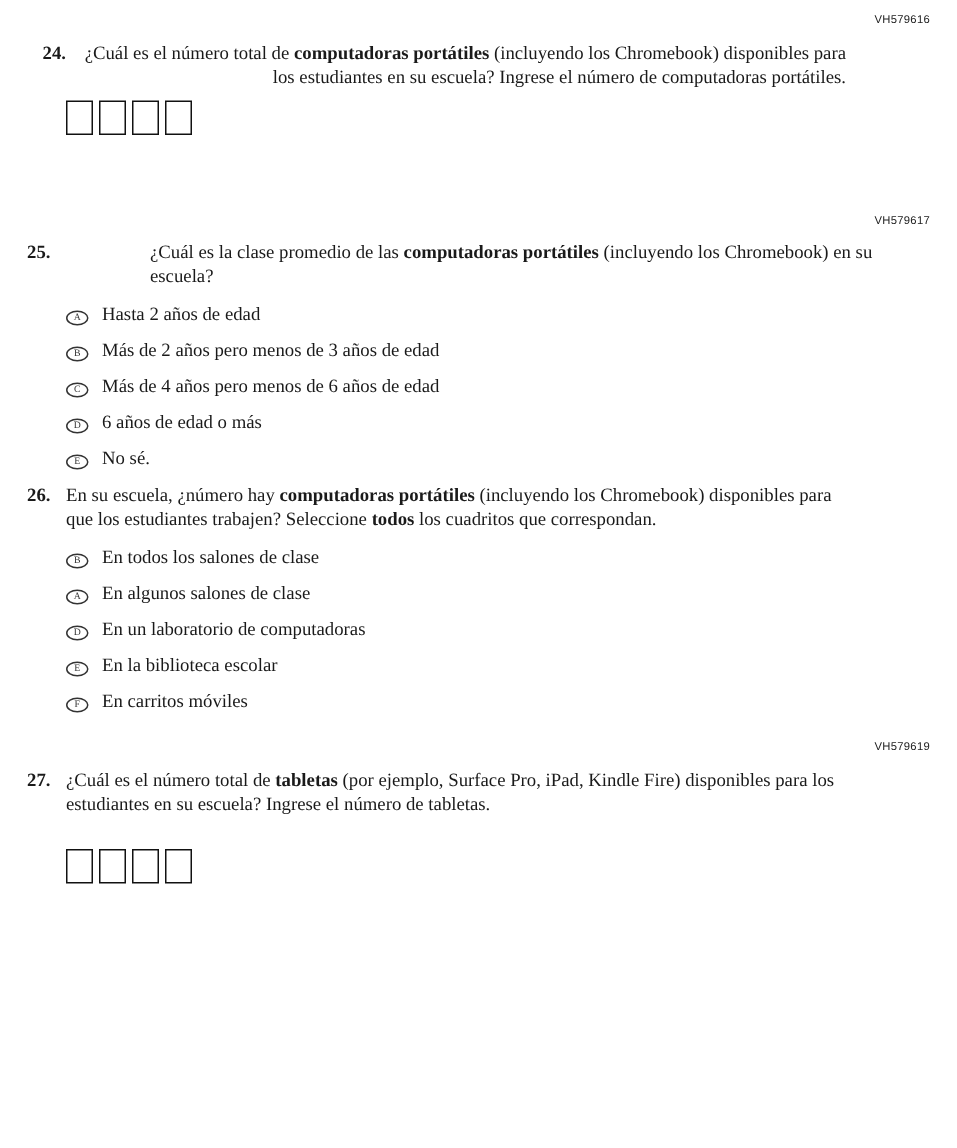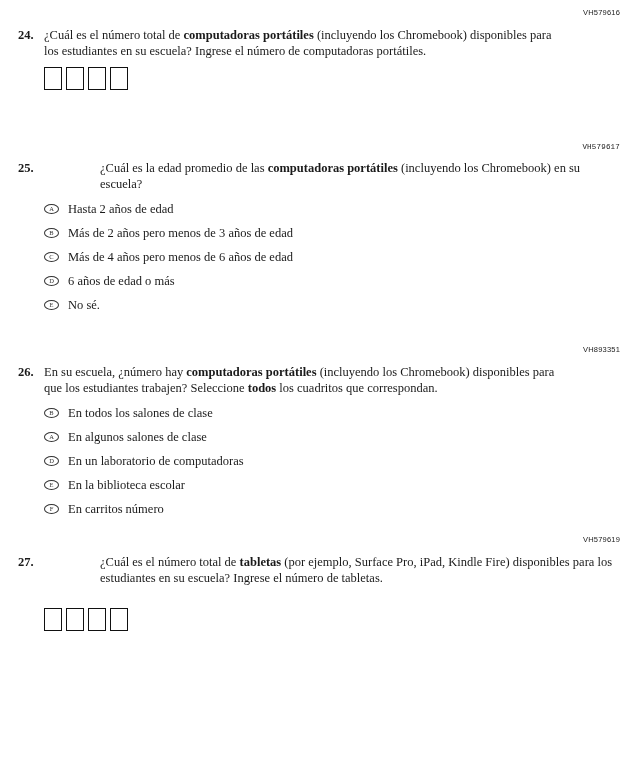--- a/index.html
+++ b/index.html
@@ -57,21 +57,21 @@
     margin-right: 4px;
     background: #fff;
   }
   .options {
     margin: 9px 0 0 26px;
     padding: 0;
     list-style: none;
   }
   .options li {
     display: flex;
-    align-items: center;
+    align-items: flex-end;
     margin-bottom: 8px;
     height: 16px;
   }
   .bubble {
     display: inline-flex;
     align-items: center;
     justify-content: center;
     width: 15px;
     height: 10px;
     border: 1px solid #333;
@@ -82,27 +82,27 @@
     margin-right: 9px;
     flex-shrink: 0;
     background: #fff;
     box-sizing: border-box;
   }
   .opt-label {
     font-size: 12.5px;
     line-height: 16px;
   }
   
-  .q24-block { margin-top: 9px; }
-  .code-25   { margin-top: 52px; font-family: Liberation Mono, monospace; }
+  .q24-block { margin-top: 9px; text-align: right; }
+  .code-25   { margin-top: 52px; }
   .q25-block { margin-top: 8px; justify-content: space-between; }
   .code-26   { margin-top: 32px; }
   .q26-block { margin-top: 9px; }
   .code-27   { margin-top: 18px; }
-  .q27-block { margin-top: 9px; justify-content: space-between; }
+  .q27-block { margin-top: 9px; }
   .q27-boxes { margin-top: 22px; }
 </style>
 </head>
 <body>
 
 <div class="page">
 
   <div class="accession-code">VH579616</div>
 
   <div class="question q24-block">
@@ -113,21 +113,21 @@
     <div class="digit-box"></div>
     <div class="digit-box"></div>
     <div class="digit-box"></div>
     <div class="digit-box"></div>
   </div>
 
   <div class="accession-code code-25">VH579617</div>
 
   <div class="question q25-block">
     <div class="qnum">25.</div>
-    <div class="qtext"><span>¿Cuál es la edad promedio de las </span><b>computadoras portátiles</b><span> (incluyendo los Chromebook) en su escuela?</span></div>
+    <div class="qtext"><span>¿Cuál es la clase promedio de las </span><b>computadoras portátiles</b><span> (incluyendo los Chromebook) en su escuela?</span></div>
   </div>
   <ul class="options">
     <li>
       <span class="bubble">A</span>
       <span class="opt-label">Hasta 2 años de edad</span>
     </li>
     <li>
       <span class="bubble">B</span>
       <span class="opt-label">Más de 2 años pero menos de 3 años de edad</span>
     </li>
@@ -138,21 +138,20 @@
     <li>
       <span class="bubble">D</span>
       <span class="opt-label">6 años de edad o más</span>
     </li>
     <li>
       <span class="bubble">E</span>
       <span class="opt-label">No sé.</span>
     </li>
   </ul>
 
-  <div class="accession-code code-26">VH893351</div>
 
   <div class="question q26-block">
     <div class="qnum">26.</div>
     <div class="qtext"><span>En su escuela, ¿número hay </span><b>computadoras portátiles</b><span> (incluyendo los Chromebook) disponibles para que los estudiantes trabajen? Seleccione </span><b>todos</b><span> los cuadritos que correspondan.</span></div>
   </div>
   <ul class="options">
     <li>
       <span class="bubble">B</span>
       <span class="opt-label">En todos los salones de clase</span>
     </li>
@@ -163,21 +162,21 @@
     <li>
       <span class="bubble">D</span>
       <span class="opt-label">En un laboratorio de computadoras</span>
     </li>
     <li>
       <span class="bubble">E</span>
       <span class="opt-label">En la biblioteca escolar</span>
     </li>
     <li>
       <span class="bubble">F</span>
-      <span class="opt-label">En carritos número</span>
+      <span class="opt-label">En carritos móviles</span>
     </li>
   </ul>
 
   <div class="accession-code code-27">VH579619</div>
 
   <div class="question q27-block">
     <div class="qnum">27.</div>
     <div class="qtext"><span>¿Cuál es el número total de </span><b>tabletas</b><span> (por ejemplo, Surface Pro, iPad, Kindle Fire) disponibles para los estudiantes en su escuela? Ingrese el número de tabletas.</span></div>
   </div>
   <div class="digit-boxes q27-boxes">

